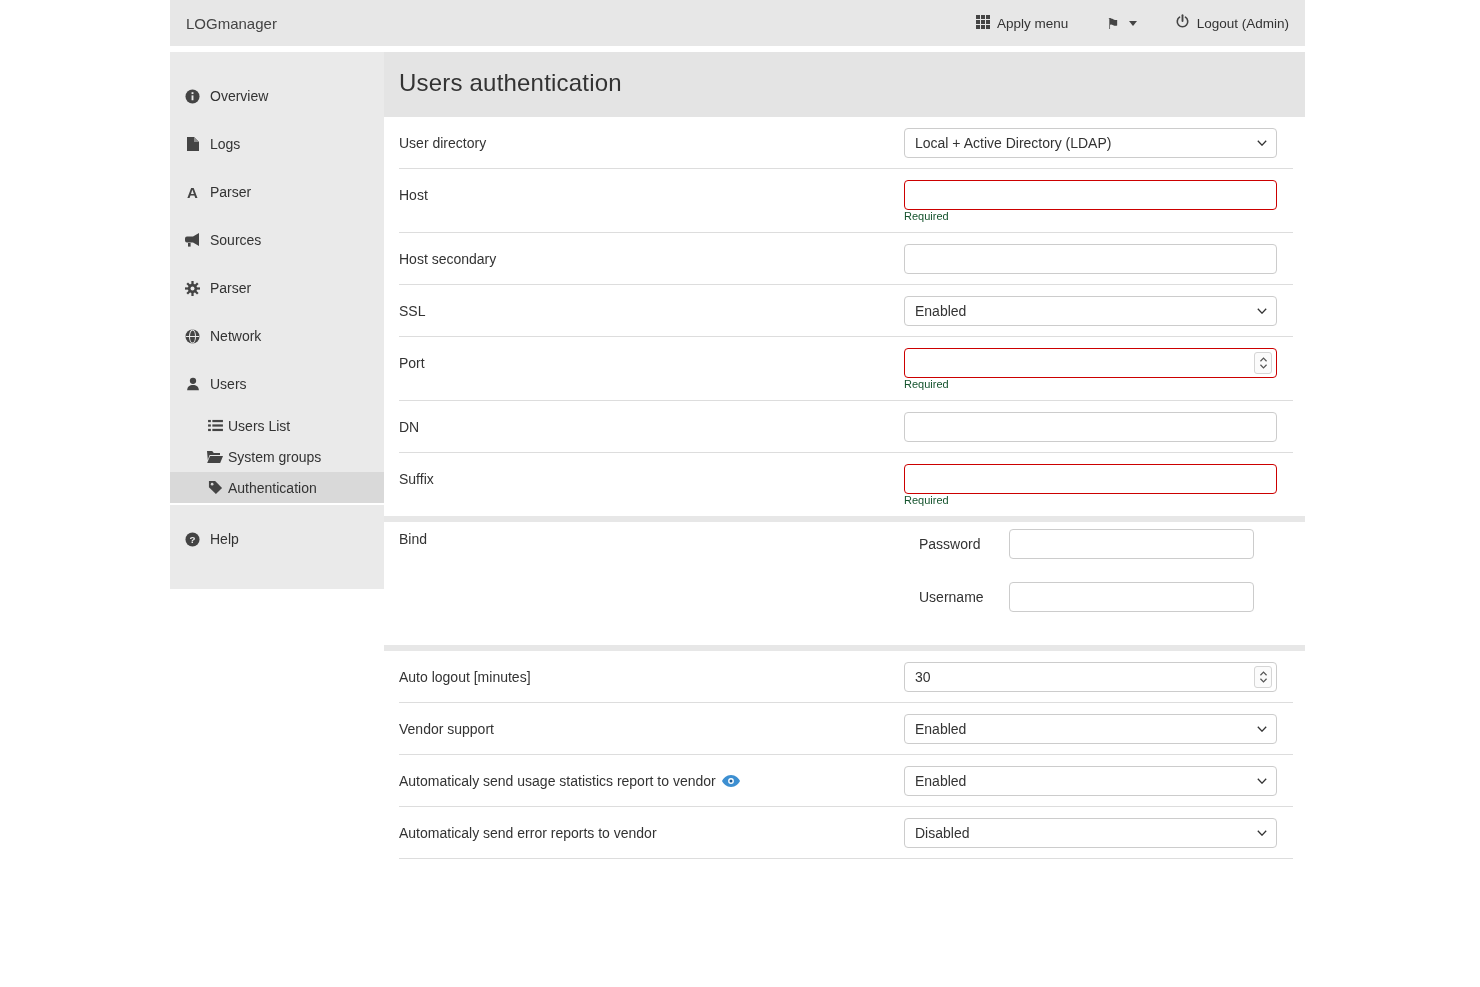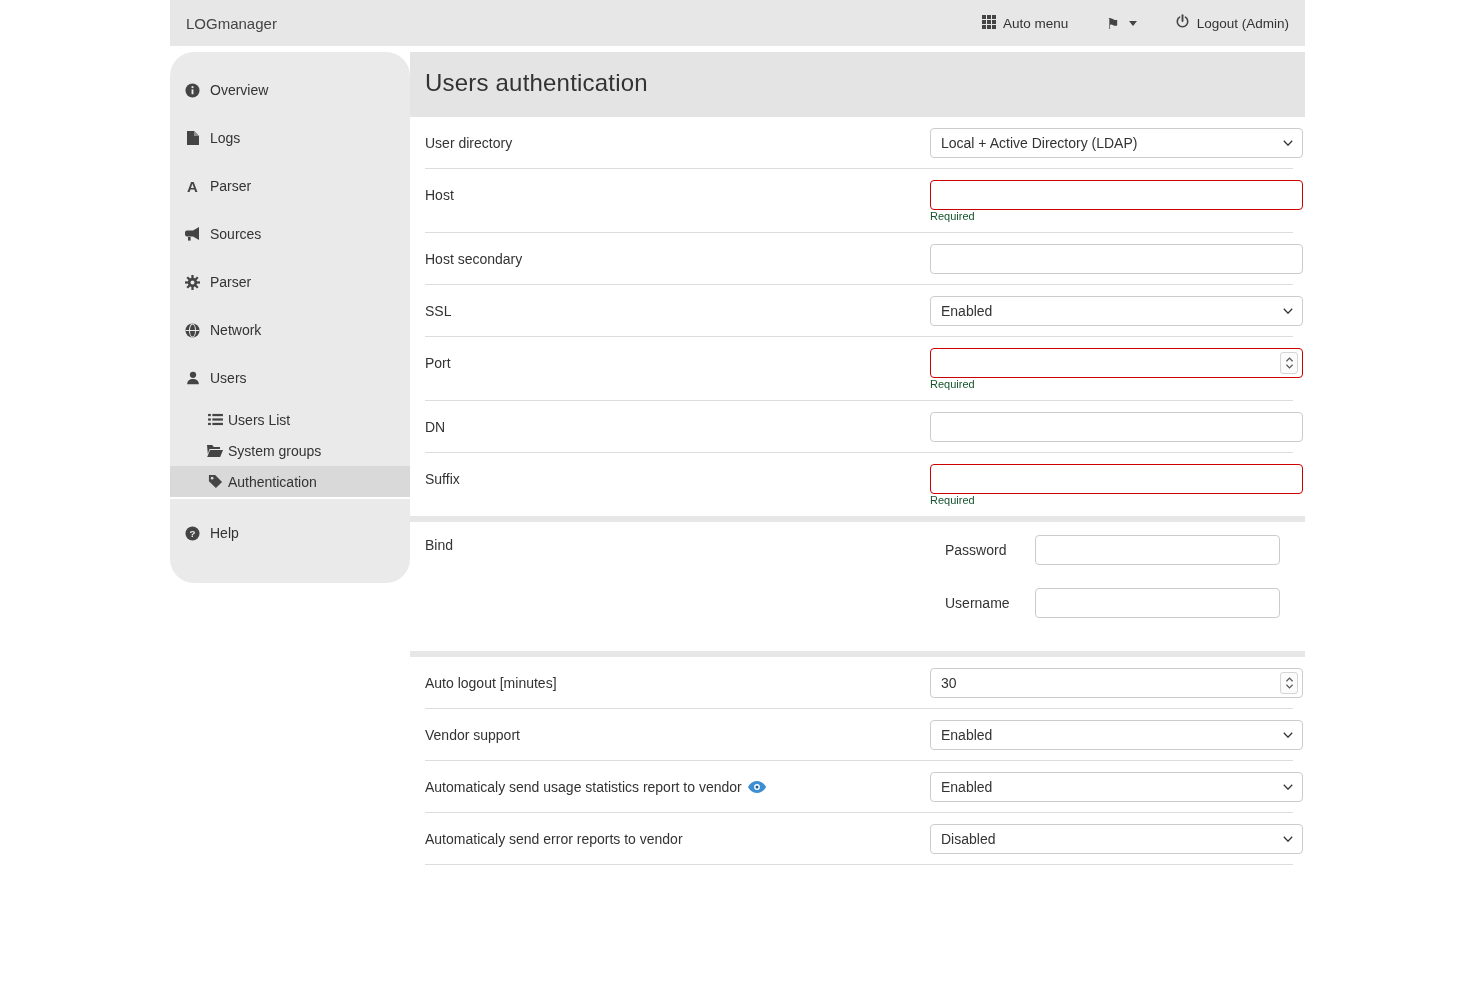--- a/index.html
+++ b/index.html
@@ -17,21 +17,21 @@
   .topbar-right { display: flex; align-items: center; gap: 38px; }
   .topbar-item { display: flex; align-items: center; gap: 7px; font-size: 13.5px; color: #333; cursor: pointer; }
   .flag-glyph { font-size: 15px; color: #444; line-height: 1; }
   .caret-down {
     width: 0; height: 0; border-left: 4px solid transparent;
     border-right: 4px solid transparent; border-top: 5px solid #444; margin-left: 2px;
   }
 
   
   .body-row { display: flex; align-items: flex-start; margin-top: 6px; }
-  .sidebar { width: 240px; background: #eaeaea; padding: 14px 0 26px; flex: none; border-radius: 24px; }
+  .sidebar { width: 214px; background: #eaeaea; padding: 20px 0 26px; flex: none; }
   .main { flex: 1; min-width: 0; }
 
   
   .nav-item {
     display: flex; align-items: center; gap: 9px;
     padding: 16px 14px; font-size: 14px; color: #333; cursor: pointer;
   }
   .nav-item .ic { width: 17px; display: inline-flex; justify-content: center; flex: none; }
   .icon-letter { font-weight: bold; font-size: 15px; color: #444; line-height: 1; }
   .sub-list { margin: 2px 0 4px; }
@@ -67,21 +67,21 @@
 
   .numwrap { position: relative; }
   .numwrap .txt { padding-right: 32px; }
   .spinner {
     position: absolute; right: 5px; top: 50%; transform: translateY(-50%);
     width: 18px; height: 22px; border: 1px solid #d5d5d5; border-radius: 3px;
     background: #fbfbfb; display: flex; align-items: center; justify-content: center; cursor: pointer;
   }
 
   
-  .bind-row { padding: 13px 0 10px; }
+  .bind-row { padding: 7px 0 10px; }
   .bind-sub { display: flex; align-items: center; margin-bottom: 23px; }
   .bind-sub .sublabel { width: 105px; flex: none; padding-left: 15px; font-size: 14px; color: #333; }
   .bind-sub .txt { width: 245px; }
 
   .divider { height: 6px; background: #e7e7e7; margin: 0 -12px 0 -15px; }
 
   
   .btn-row { display: flex; justify-content: flex-end; gap: 8px; padding: 13px 0 10px; }
   .btn {
     height: 34px; padding: 0 14px; border: none; border-radius: 4px;
@@ -108,21 +108,21 @@
                 <rect x="10" y="0" width="4" height="4"></rect>
             <rect x="0" y="5" width="4" height="4"></rect>
                 <rect x="5" y="5" width="4" height="4"></rect>
                 <rect x="10" y="5" width="4" height="4"></rect>
             <rect x="0" y="10" width="4" height="4"></rect>
                 <rect x="5" y="10" width="4" height="4"></rect>
                 <rect x="10" y="10" width="4" height="4"></rect>
           </g>
             </svg>
         </span>
-        <span>Auto menu</span>
+        <span>Apply menu</span>
       </div>
 
       <div class="topbar-item">
         <span class="flag-glyph">⚑</span>
         <span class="caret-down"></span>
       </div>
 
       <div class="topbar-item">
         <span class="ic">
           <svg width="15" height="15" viewBox="0 0 16 16" fill="none" stroke="#444" stroke-linecap="round">

